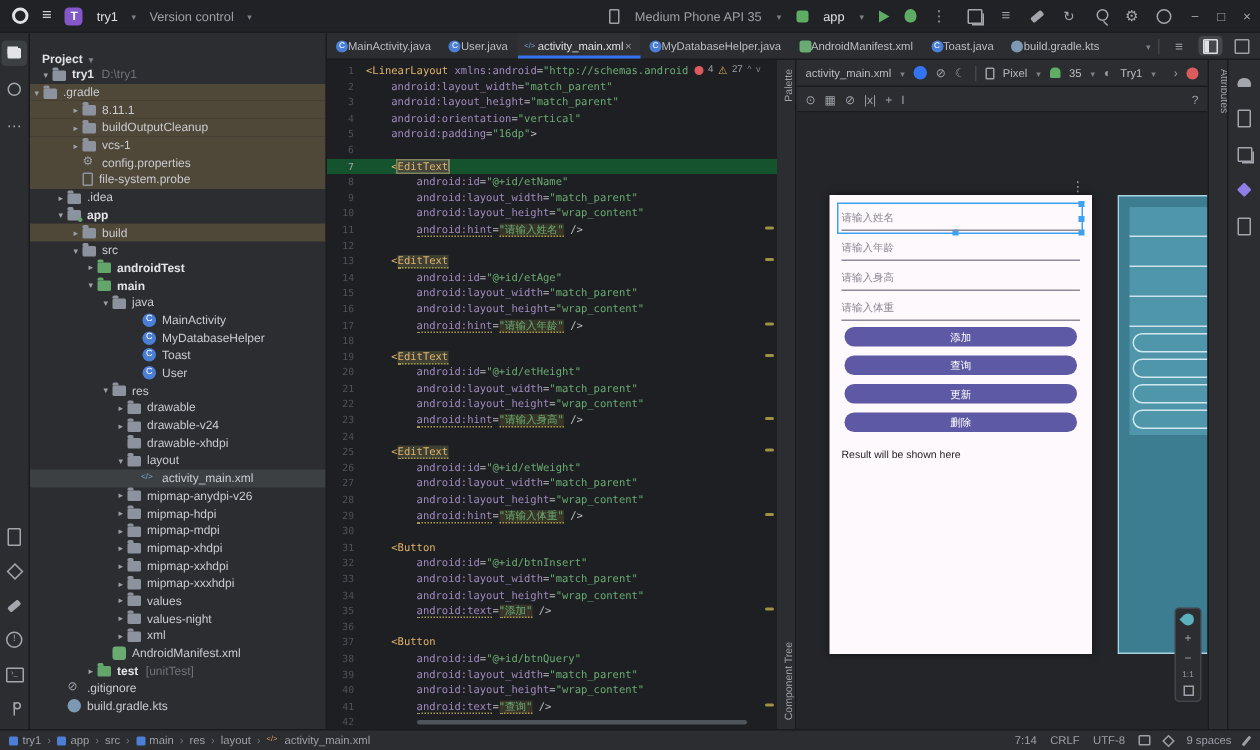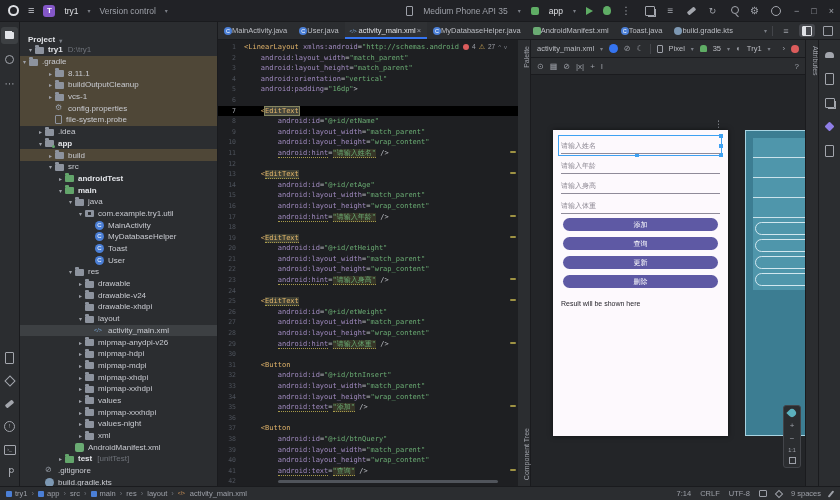--- a/index.html
+++ b/index.html
@@ -90,21 +90,21 @@
 .vt{width:16px;height:13px;border-radius:3px;display:flex;align-items:center;justify-content:center;color:#9da0a8}
 .vt.active{background:#45474c;color:#dfe1e5}
 .vt-code::before{content:"≡";font-size:9px}
 .vt-split::before{content:"";width:8px;height:8px;border:1px solid currentColor;border-radius:1px;background:linear-gradient(90deg,currentColor 0 3px,transparent 3px)}
 .vt-design::before{content:"";width:8px;height:8px;border:1px solid currentColor;border-radius:1px}
 .tsep{width:1px;height:10px;background:#43454a}
 
 #editor{left:218px;top:40px;width:300px;height:446px;background:#1e1f22;overflow:hidden}
 #code-lines{padding-top:2px}
 .cl{white-space:pre;font-family:"DejaVu Sans Mono",monospace;font-size:7px;height:10.6px;line-height:10.6px}
-.cl.cur{background:#000000}
+.cl.cur{background:#14532d}
 .ln{display:inline-block;width:18px;text-align:right;margin-right:8px;color:#4d525b;font-size:6.5px}
 .cur .ln{color:#a8abb2}
 .t{color:#e0b36a}.a{color:#a18bc0}.v{color:#6aab73}.p{color:#bcbec4}
 .aw{color:#a18bc0;border-bottom:1px dotted #a89a4a}
 .vw{color:#6aab73;background:rgba(140,130,60,.22);border-bottom:1px dotted #a89a4a}
 .tb{color:#e0b36a;background:#45463c;outline:1px solid #84855f}
 .to{color:#e0b36a;background:#3f4034;border-bottom:1px dotted #a89a4a}
 .caret{display:inline-block;width:1px;height:8px;background:#e8e9ea;vertical-align:-1px}
 #inspect{position:absolute;top:1px;right:8px;height:11px;display:flex;align-items:center;gap:3px;background:#1e1f22;padding:0 3px;font-size:6.5px;color:#9da0a8}
 .edot{width:6px;height:6px;border-radius:50%;background:#db5c5c}
@@ -286,25 +286,20 @@
       <div class="trow" style="padding-left: 36px;">
         <span class="tchev">▾</span>
         <span class="tic folder-green"></span>
         <span class="tlbl b">main</span>
       </div>
       <div class="trow" style="padding-left: 46px;">
         <span class="tchev">▾</span>
         <span class="tic folder"></span>
         <span class="tlbl">java</span>
       </div>
-      <div class="trow" style="padding-left: 56px;">
-        <span class="tchev">▾</span>
-        <span class="tic package"></span>
-        <span class="tlbl">com.example.try1.util</span>
-      </div>
       <div class="trow" style="padding-left: 66px;">
         <span class="tchev"></span>
         <span class="tic class"></span>
         <span class="tlbl">MainActivity</span>
       </div>
       <div class="trow" style="padding-left: 66px;">
         <span class="tchev"></span>
         <span class="tic class"></span>
         <span class="tlbl">MyDatabaseHelper</span>
       </div>
@@ -369,26 +364,26 @@
         <span class="tlbl">mipmap-xhdpi</span>
       </div>
       <div class="trow" style="padding-left: 56px;">
         <span class="tchev">▸</span>
         <span class="tic folder"></span>
         <span class="tlbl">mipmap-xxhdpi</span>
       </div>
       <div class="trow" style="padding-left: 56px;">
         <span class="tchev">▸</span>
         <span class="tic folder"></span>
+        <span class="tlbl">mipmap-xxxhdpi</span>
+      </div>
+      <div class="trow" style="padding-left: 56px;">
+        <span class="tchev">▸</span>
+        <span class="tic folder"></span>
         <span class="tlbl">values</span>
-      </div>
-      <div class="trow" style="padding-left: 56px;">
-        <span class="tchev">▸</span>
-        <span class="tic folder"></span>
-        <span class="tlbl">mipmap-xxxhdpi</span>
       </div>
       <div class="trow" style="padding-left: 56px;">
         <span class="tchev">▸</span>
         <span class="tic folder"></span>
         <span class="tlbl">values-night</span>
       </div>
       <div class="trow" style="padding-left: 56px;">
         <span class="tchev">▸</span>
         <span class="tic folder"></span>
         <span class="tlbl">xml</span>

